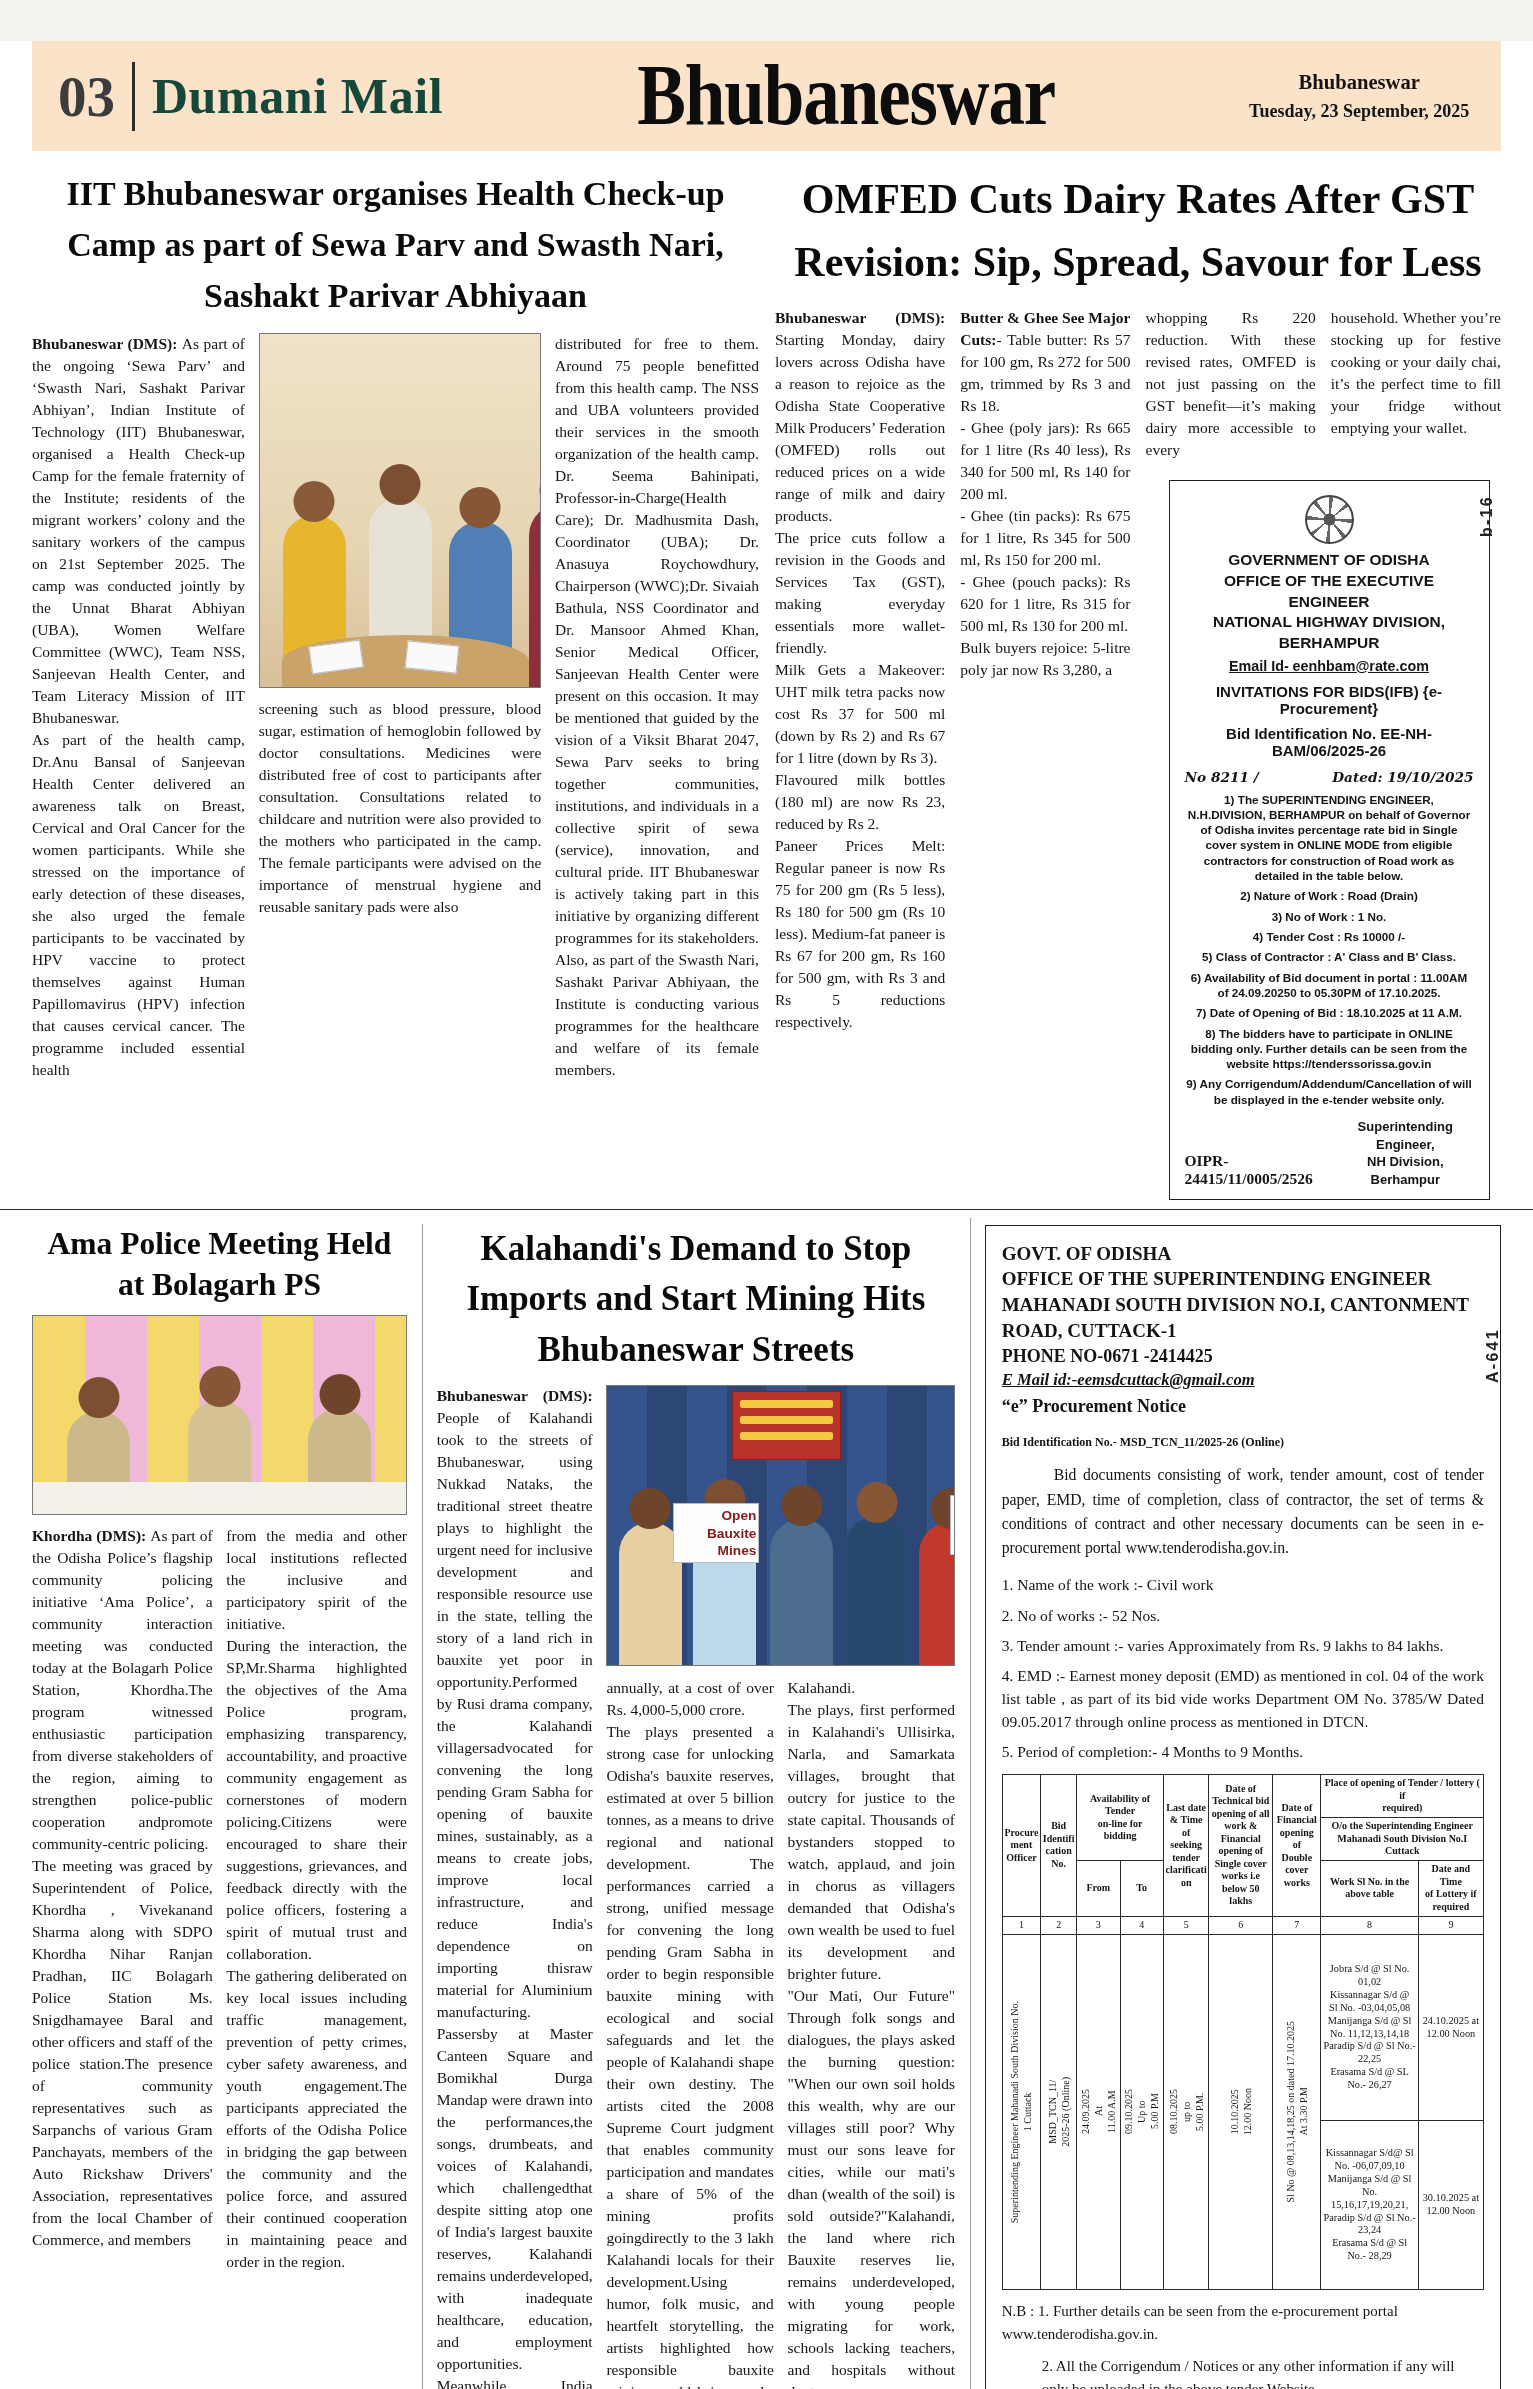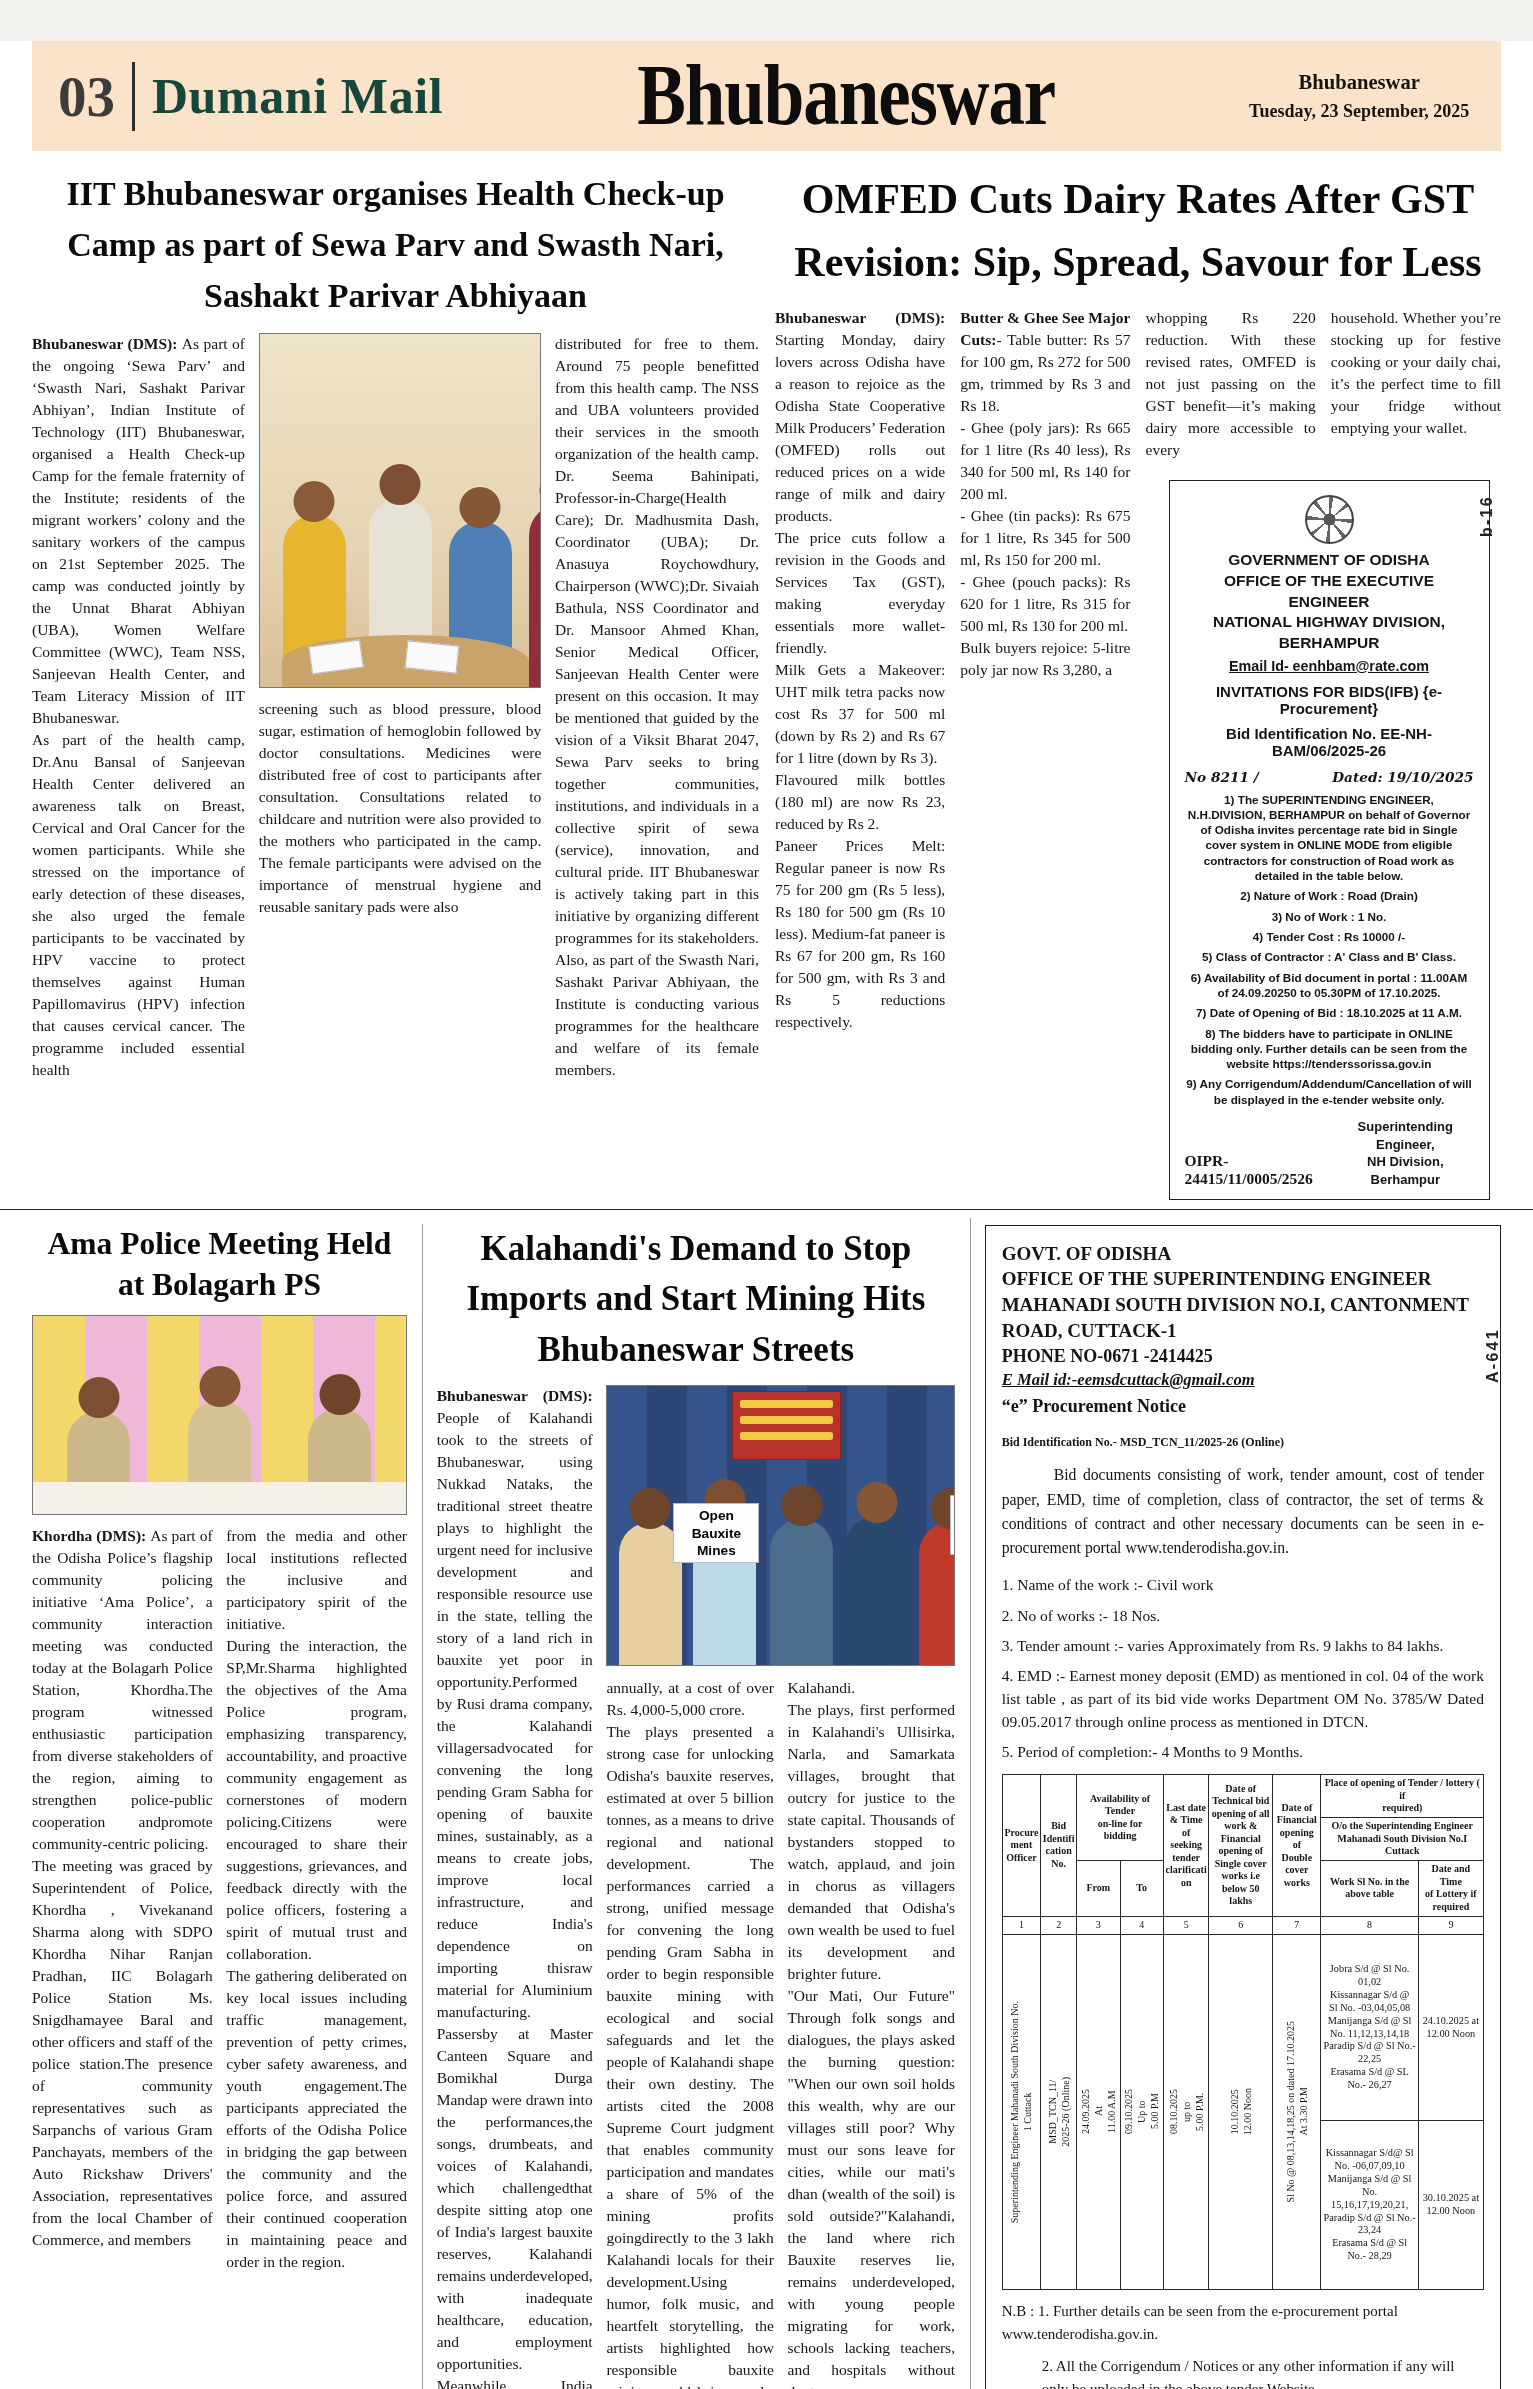--- a/index.html
+++ b/index.html
@@ -14,21 +14,21 @@
   .mast-right{text-align:center;font-weight:bold;line-height:1.5;padding-right:5.7px}
   .mast-right .l1{font-size:20.6px}
   .mast-right .l2{font-size:18px}
   
   .hl{font-weight:bold;text-align:center;color:#0a0a0a}
   .bt{font-size:15.5px;line-height:1.42;text-align:justify;white-space:pre-line}
   .dl{font-weight:bold}
   .ph{position:relative;overflow:hidden;border:0.6px solid #777;background:#ddd}
   .person{position:absolute;bottom:0;width:63px;border-radius:31.5px 31.5px 0 0}
   .head{position:absolute;top:-34px;left:50%;transform:translateX(-50%);width:41px;height:41px;border-radius:50%;display:block}
-  .placard{position:absolute;background:#fefefe;border:1.1px solid #b9b9c9;color:#000000;font-weight:bold;font-family:"Liberation Sans",sans-serif;display:flex;align-items:center;justify-content:center;text-align:center;line-height:1.25;padding:2px}
+  .placard{position:absolute;background:#fefefe;border:1.1px solid #b9b9c9;color:#7f1d1d;font-weight:bold;font-family:"Liberation Sans",sans-serif;display:flex;align-items:center;justify-content:center;text-align:right;line-height:1.25;padding:2px}
   .vlabel{position:absolute;writing-mode:vertical-rl;transform:rotate(180deg);font-family:"Liberation Sans",sans-serif;font-weight:bold;font-size:16px;letter-spacing:2.3px;color:#222}
   
   .band-top{display:grid;grid-template-columns:727px 1fr;gap:16px;padding:9.2px 32px 0}
   .art-iit .hl{font-size:34px;line-height:1.5}
   .iit-body{display:grid;grid-template-columns:213px 1fr 204px;gap:13.7px;margin-top:11.4px}
   .iit-photo{height:355px;background:linear-gradient(180deg,#efe3c8 0%,#e6d4b2 60%,#d9c09a 100%)}
   .tabletop{position:absolute;bottom:0;left:8%;right:4%;height:52px;background:#c9a36a;border-radius:50% 50% 0 0}
   .paper{position:absolute;bottom:16px;width:52px;height:27.5px;background:#fafafa;border:0.6px solid #bbb;transform:rotate(-8deg)}
   .art-omfed .hl{font-size:42px;line-height:1.5}
   .omfed-body{display:grid;grid-template-columns:1fr 1fr;gap:15px;margin-top:12.6px}
@@ -273,21 +273,21 @@
           <div class="c org">GOVT. OF ODISHA</div>
           <div class="c org">OFFICE OF THE SUPERINTENDING ENGINEER</div>
           <div class="c org">MAHANADI SOUTH DIVISION NO.I, CANTONMENT ROAD, CUTTACK-1</div>
           <div class="c phone">PHONE NO-0671 -2414425</div>
           <div class="c email">E Mail id:-eemsdcuttack@gmail.com</div>
           <div class="c ntype">“e” Procurement Notice</div>
           <div class="c bid">Bid Identification No.- MSD_TCN_11/2025-26 (Online)</div>
           <p class="msd-intro">Bid documents consisting of work, tender amount, cost of tender paper, EMD, time of completion, class of contractor, the set of terms &amp; conditions of contract and other necessary documents can be seen in e-procurement portal www.tenderodisha.gov.in.</p>
           <div class="msd-items">
             <div>1.   Name of the work :- Civil work</div>
-            <div>2.   No of works :- 18 Nos.</div>
+            <div>2.   No of works :- 52 Nos.</div>
             <div>3.   Tender amount :- varies Approximately from Rs. 9 lakhs to 84 lakhs.</div>
             <div class="emd">4.   EMD :- Earnest money deposit (EMD) as mentioned in col. 04 of the work list table , as part of its bid vide  works Department OM No. 3785/W Dated 09.05.2017 through online  process as mentioned in DTCN.</div>
             <div>5.   Period of completion:-  4 Months to 9 Months.</div>
           </div>
           <table class="msd-tbl">
             <tbody>
                 <tr>
               <th rowspan="3" class="pre">Procure
 ment
 Officer</th>

